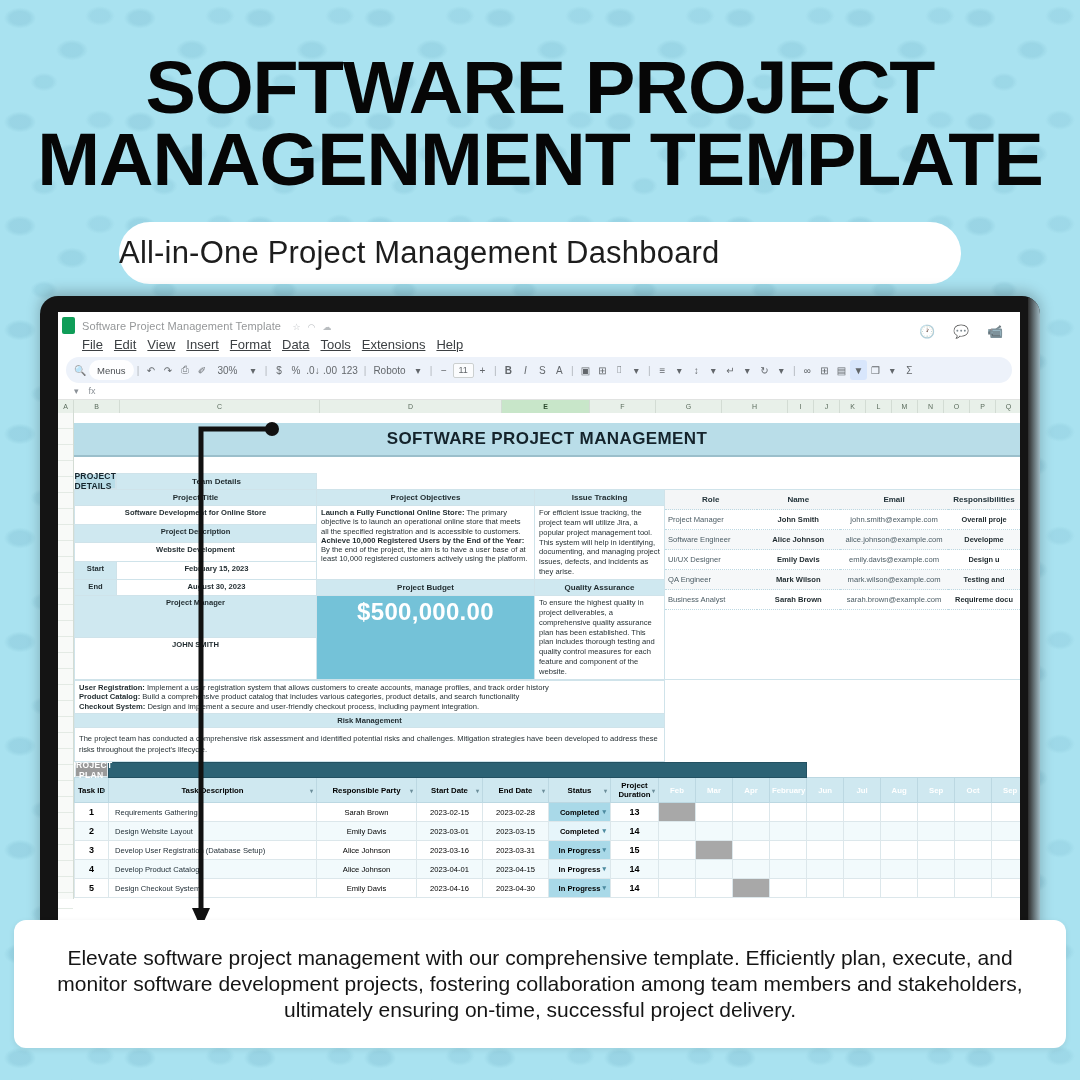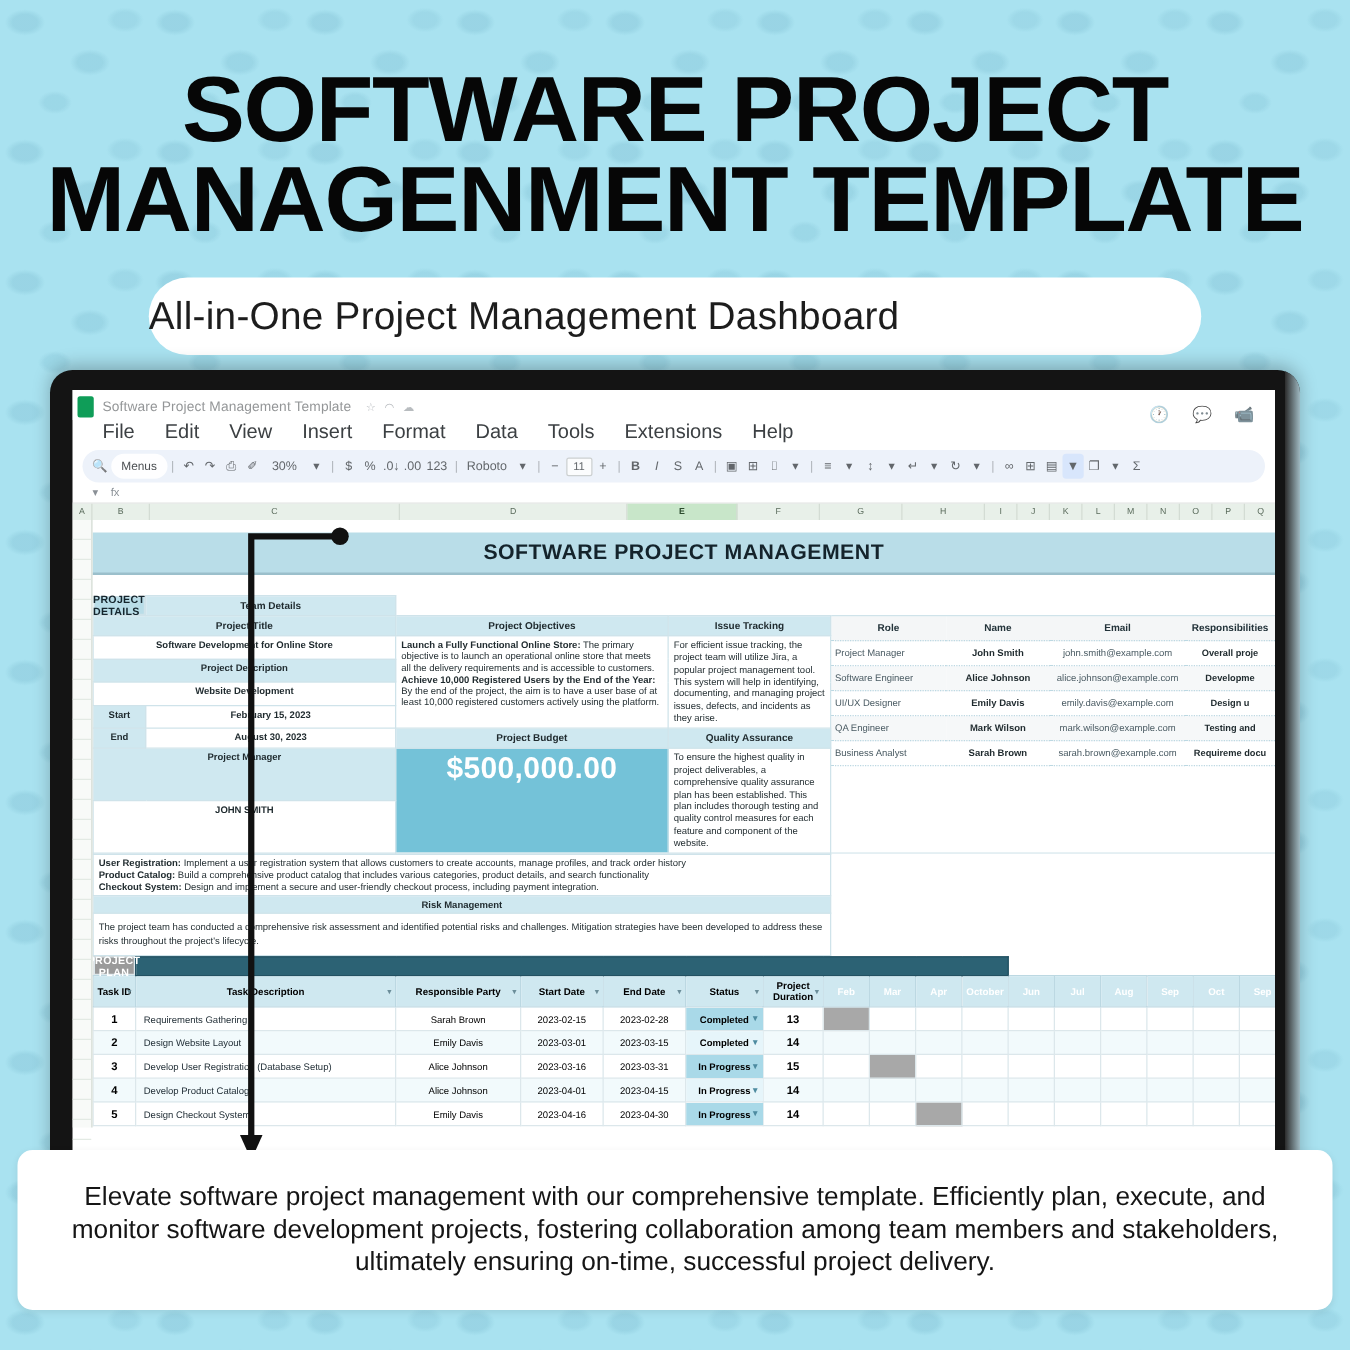--- a/index.html
+++ b/index.html
@@ -64,21 +64,21 @@
     width:962px; height:612px;
     background:#ffffff; overflow:hidden;
     z-index:3;
   }
   
   .gs-titlebar{ height:24px; display:flex; align-items:center; padding:2px 6px 0 4px; background:#fff;}
   .gs-logo{ width:13px;height:17px;background:#0f9d58;border-radius:2px;flex:none;color:#fff;font-size:9px;text-align:center;line-height:17px;font-weight:bold;}
   .gs-titlewrap{ margin-left:7px; }
   .gs-docname{ font-size:11px; color:#3c4043; opacity:.55; letter-spacing:.1px;}
   .gs-titleicons{ display:inline-flex; gap:7px; margin-left:7px; color:#8a9096; font-size:9px; opacity:.6;}
-  .gs-menu{ display:flex; gap:24px; font-size:16px; color:#3c4043; padding:1px 0 0 24px; }
+  .gs-menu{ display:flex; gap:11px; font-size:13px; color:#3c4043; padding:1px 0 0 24px;text-decoration:underline; }
   .gs-menu span{ cursor:default; }
   .gs-topicons{ position:absolute; right:16px; top:12px; display:flex; gap:18px; color:#5f6368; font-size:13px; opacity:.75;}
   .gs-toolbar{
     height:26px; margin:5px 8px 0; background:#edf2fa; border-radius:13px;
     display:flex; align-items:center; gap:0; padding:0 6px; font-size:10px; color:#3c4043; overflow:hidden;
   }
   .tb{ display:flex; align-items:center; justify-content:center; min-width:17px; height:20px; opacity:.78; }
   .tb.sep{ min-width:9px; opacity:.35; }
   .tb.pill{ background:#fff; border-radius:10px; padding:0 8px; min-width:auto; font-size:9.5px; opacity:.9;}
   .tb.box{ border:1px solid #c4c7c5; border-radius:2px; padding:0 5px; min-width:auto; height:15px; background:#fff; font-size:9px;}
@@ -380,21 +380,21 @@
                       <td class="em">sarah.brown@example.com</td>
                       <td class="rs">Requireme docu</td>
                     </tr>
             </tbody>
                 </table>
           </td>
         </tr>
         <tr>
           <td colspan="2" class="ctr">Software Development for Online Store</td>
           <td rowspan="4" class="objtxt" style="line-height:1.22">
-            <b>Launch a Fully Functional Online Store:</b><span> The primary objective is to launch an operational online store that meets all the delivery requirements and is accessible to customers.</span>
+            <b>Launch a Fully Functional Online Store:</b><span> The primary objective is to launch an operational online store that meets all the specified registration and is accessible to customers.</span>
             <b>Achieve 10,000 Registered Users by the End of the Year:</b><span> By the end of the project, the aim is to have a user base of at least 10,000 registered customers actively using the platform.</span>
           </td>
           <td rowspan="4" style="line-height:1.3">For efficient issue tracking, the project team will utilize Jira, a popular project management tool. This system will help in identifying, documenting, and managing project issues, defects, and incidents as they arise.</td>
         </tr>
         <tr>
               <td colspan="2" class="lbl">Project Description</td>
             </tr>
         <tr>
               <td colspan="2" class="ctr">Website Development</td>
             </tr>
@@ -465,21 +465,21 @@
           <th><span>Task ID</span><span class="flt">▾</span></th>
           <th><span>Task Description</span><span class="flt">▾</span></th>
           <th><span>Responsible Party</span><span class="flt">▾</span></th>
           <th><span>Start Date</span><span class="flt">▾</span></th>
           <th><span>End Date</span><span class="flt">▾</span></th>
           <th><span>Status</span><span class="flt">▾</span></th>
           <th><span>Project Duration</span><span class="flt">▾</span></th>
           <th class="gantt-th">Feb</th>
           <th class="gantt-th">Mar</th>
           <th class="gantt-th">Apr</th>
-          <th class="gantt-th">October</th>
+          <th class="gantt-th">February</th>
           <th class="gantt-th">Jun</th>
           <th class="gantt-th">Jul</th>
           <th class="gantt-th">Aug</th>
           <th class="gantt-th">Sep</th>
           <th class="gantt-th">Oct</th>
           <th class="gantt-th">Sep</th>
         </tr>
         </tbody>
           <tbody id="pp-body">
             <tr>

